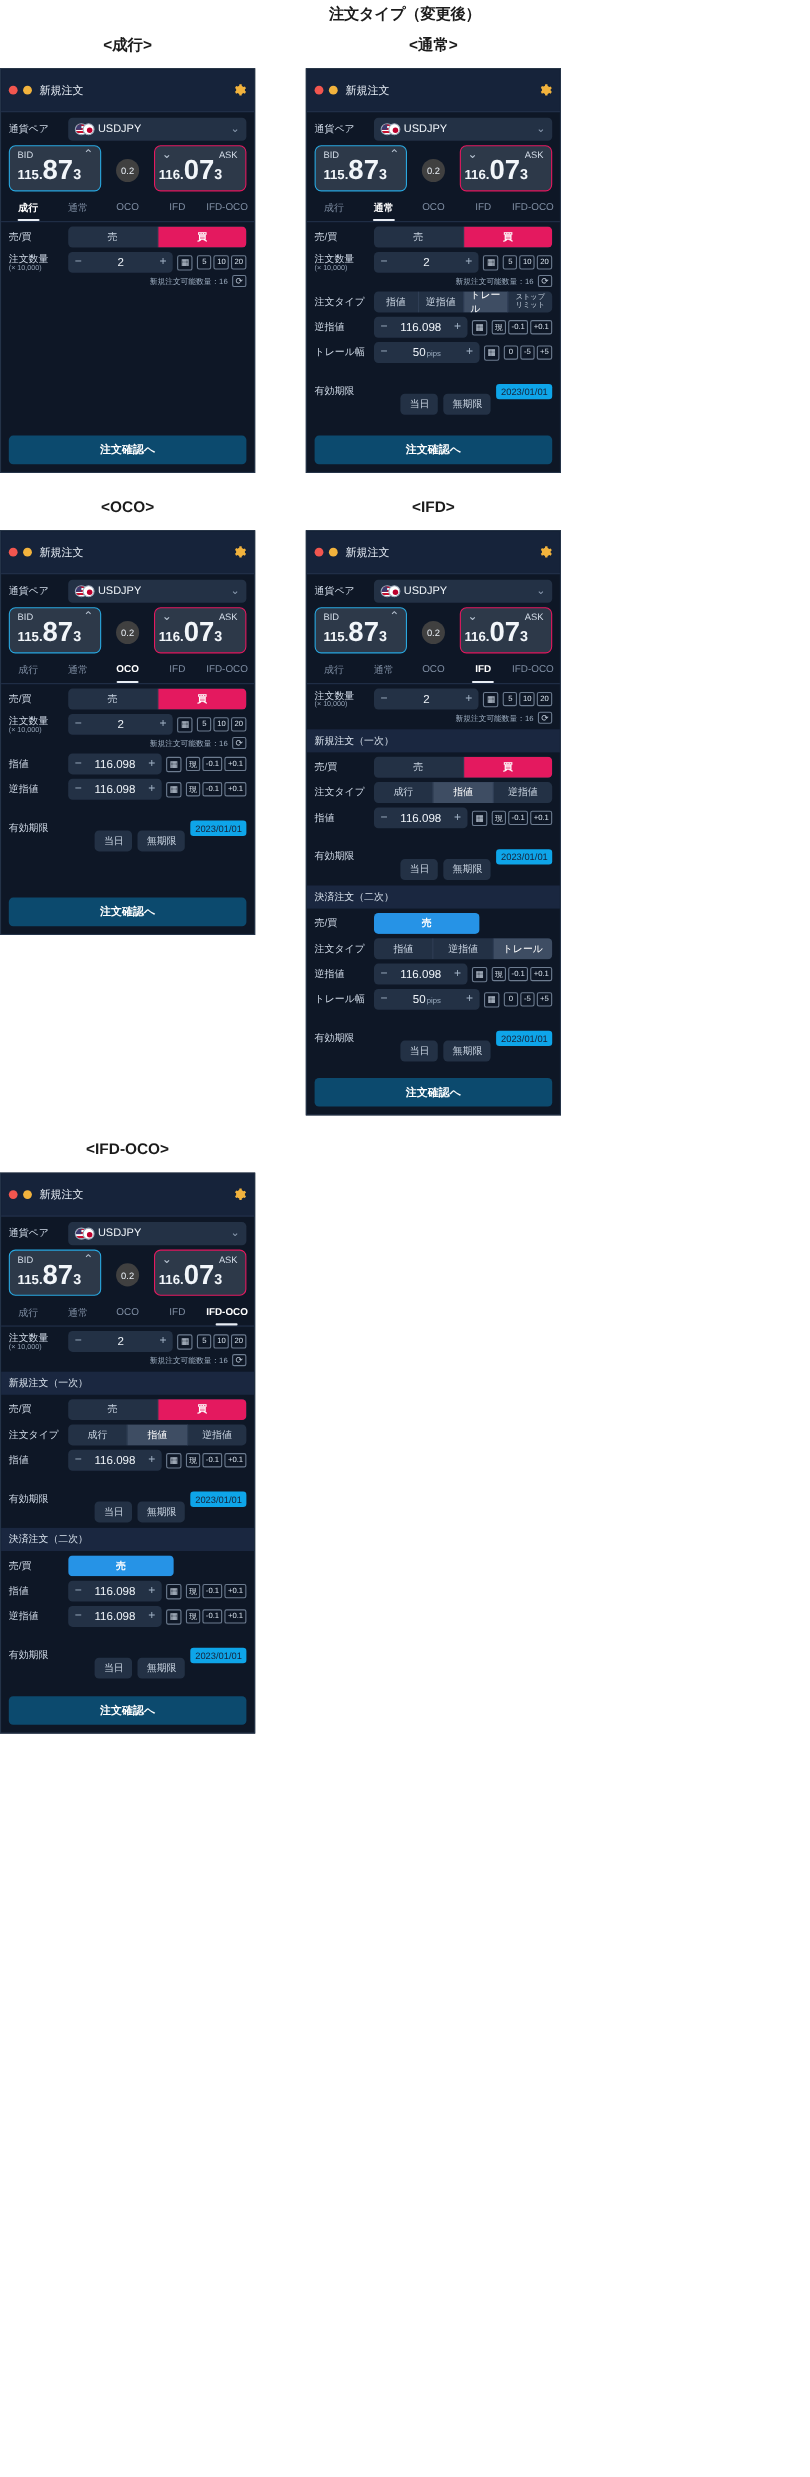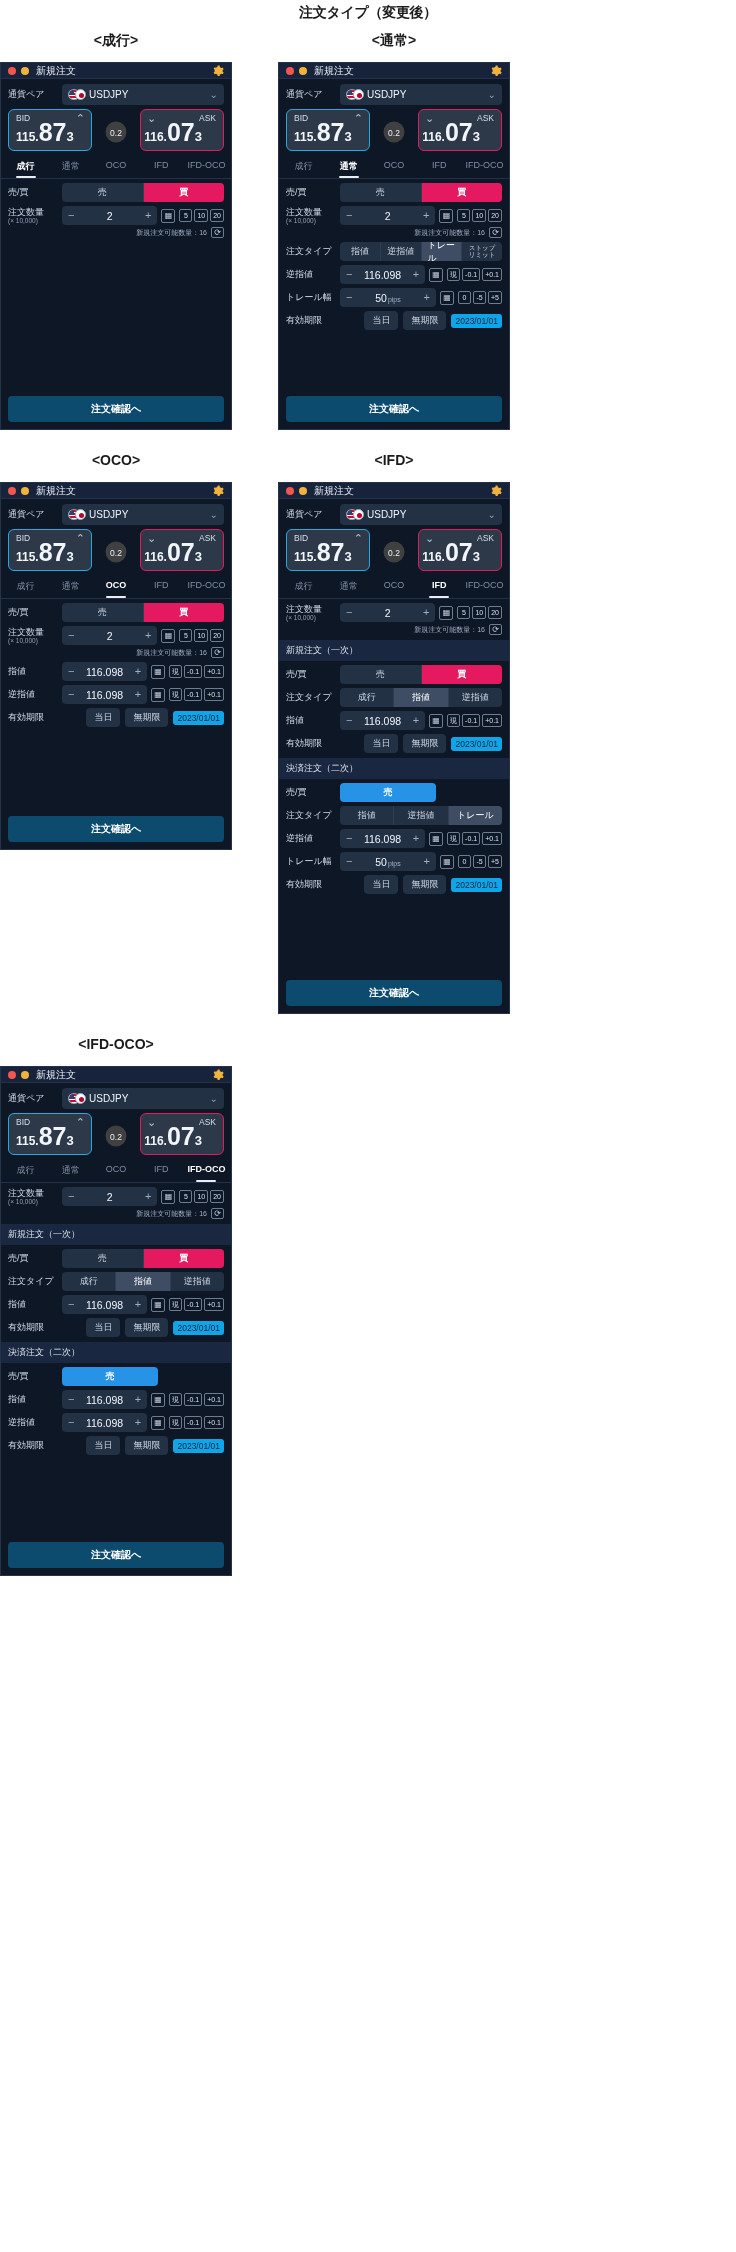--- a/index.html
+++ b/index.html
@@ -26,21 +26,21 @@
   .panel {
     position:absolute;
     width:232px;
     background:#0e1726;
     border:1px solid #243348;
     color:#e6edf5;
     font-size:9px;
     display:flex; flex-direction:column;
   }
   .titlebar {
-    height:16px; background:#16233a;
+    height:39px; background:#16233a;
     display:flex; align-items:center;
     padding:0 7px;
     border-bottom:1px solid #22304a;
   }
   .dot { width:8px; height:8px; border-radius:50%; margin-right:5px; flex:0 0 auto;}
   .dot.red{background:#f2564f;}
   .dot.yellow{background:#f2b33d;}
   .title-text { font-size:10px; color:#e9eff7; margin-left:2px; font-weight:normal;}
   .gear { margin-left:auto; width:12px; height:12px; color:#f2b33d; display:block;}
 
@@ -162,21 +162,21 @@
     font-size:8px; color:#c4cfdc;
   }
 
   .date-pill{
     background:#0ea5e9; color:#16233a; border-radius:3px;
     font-size:8.5px; padding:2px 4px; flex:0 0 auto;
   }
   .plain-btn{
     background:#233145; border-radius:4px; height:19px;
     display:flex; align-items:center; justify-content:center;
-    font-size:9px; color:#cbd6e3; padding:0 8px; flex:0 0 auto;
+    font-size:9px; color:#cbd6e3; padding:0 8px; flex:0 0 auto;margin-top:24px;
   }
 
   .section-head{
     background:#1a2740; padding:4px 7px; font-size:9px; color:#dbe4ee;
     margin-top:5px;
   }
 
   .spacer{ flex:1; }
   .submit{
     margin:6px 7px 7px 7px; height:26px;

